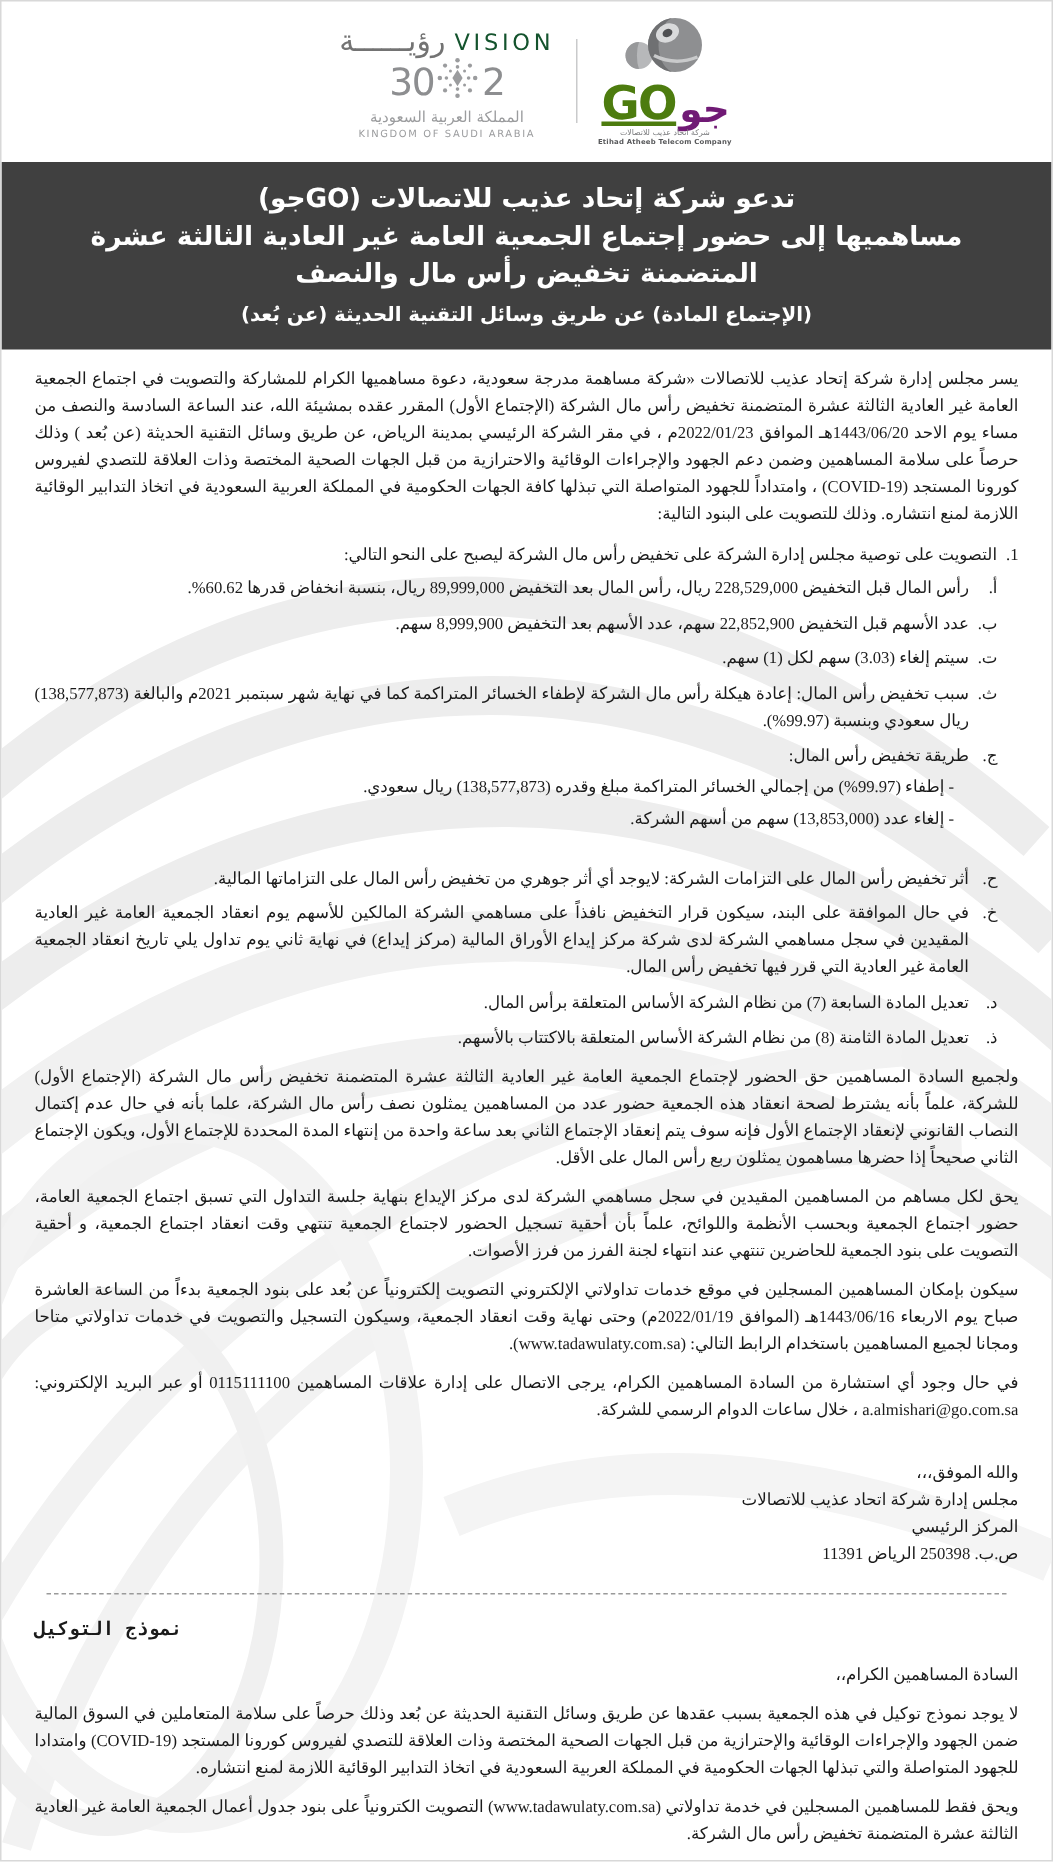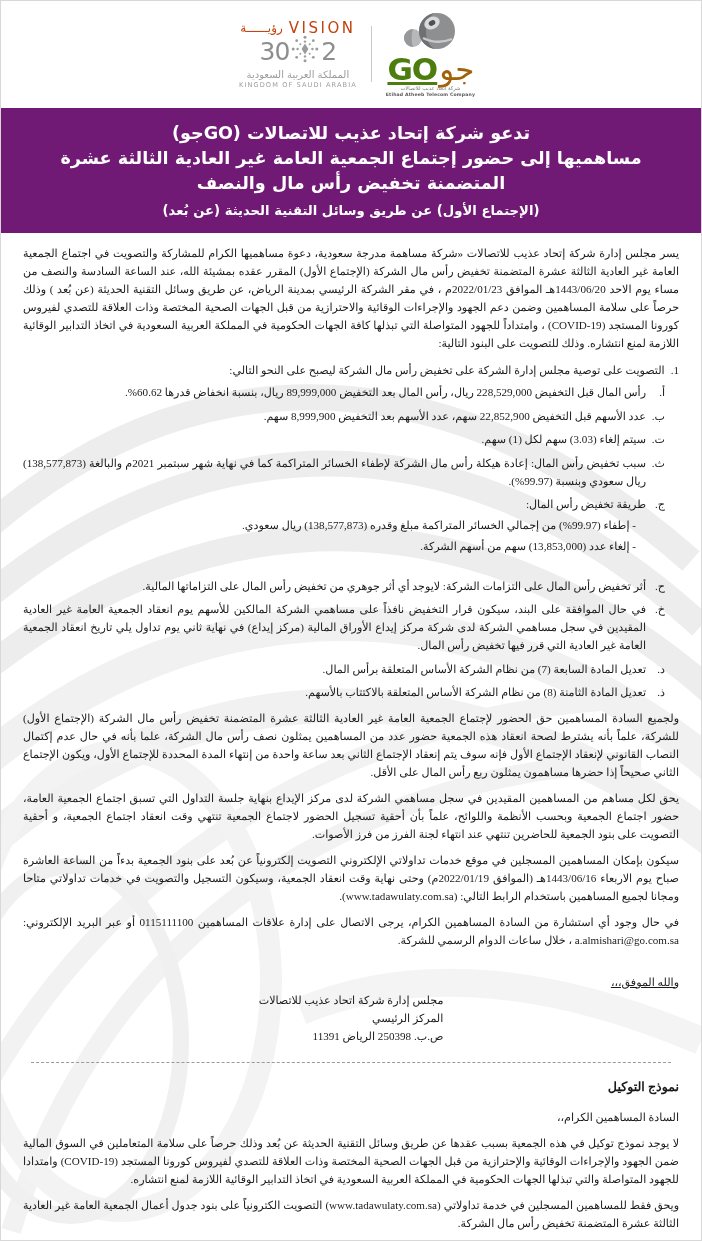--- a/index.html
+++ b/index.html
@@ -31,39 +31,39 @@
   .logos{display:flex;align-items:center;gap:14px;transform:translateX(6px);}
   .go-logo{display:flex;flex-direction:column;align-items:center;}
   .go-top{display:flex;align-items:flex-end;gap:2px;}
   .go-word{
     font-family:"DejaVu Sans",sans-serif;
     font-weight:700;font-size:31px;letter-spacing:-1px;
     color:#4d7c0f;line-height:.88;text-decoration:underline;
   }
   .go-ar{
     font-family:"DejaVu Sans",sans-serif;
-    font-weight:400;font-size:31px;color:#a16207;line-height:.88;
+    font-weight:700;font-size:25px;color:#701a75;line-height:.88;
     margin-right:-1px;
   }
   .go-sub1{font-family:"DejaVu Sans",sans-serif;font-size:5.2px;color:#7a7b7d;letter-spacing:.1px;margin-top:2px;}
   .go-sub2{font-family:"DejaVu Sans",sans-serif;font-size:4.6px;font-weight:700;color:#58595b;letter-spacing:.15px;margin-top:1px;}
   .divider-v{width:1px;height:56px;background:#c9cacb;}
   .v2030{display:flex;flex-direction:column;align-items:center;}
   .v2030-top{display:flex;align-items:center;gap:6px;}
-  .v-en{font-family:"DejaVu Sans",sans-serif;font-size:15px;letter-spacing:2.5px;color:#c2410c;}
-  .v-ar{font-family:Liberation Sans, sans-serif;font-size:12px;color:#c2410c;}
+  .v-en{font-family:"DejaVu Sans",sans-serif;font-size:15px;letter-spacing:2.5px;color:#14532d;}
+  .v-ar{font-family:Liberation Sans, sans-serif;font-size:20px;color:#737373;}
   .v-num{display:flex;align-items:center;gap:1px;margin-top:-3px;}
   .v-big{font-family:"DejaVu Sans",sans-serif;font-size:25px;font-weight:400;color:#8d8e90;letter-spacing:-1px;line-height:1;}
   .v-sub-ar{font-family:"DejaVu Sans",sans-serif;font-size:10px;color:#9b9c9e;letter-spacing:.6px;margin-top:1px;}
   .v-sub-en{font-family:"DejaVu Sans",sans-serif;font-size:6.6px;color:#9b9c9e;letter-spacing:1.1px;margin-top:1px;}
 
   
   .banner{
     position:relative;z-index:2;
-    background:#701a75;color:#ffffff;
+    background:#404040;color:#ffffff;
     padding:13px 30px 12px;
     text-align:center;
   }
   .banner .bl{
     font-family:"DejaVu Sans",sans-serif;
     font-weight:700;font-size:17.6px;line-height:1.42;
     letter-spacing:-.2px;
   }
   .banner .bl-small{
     font-family:"DejaVu Sans",sans-serif;
@@ -88,38 +88,38 @@
   .num-marker{flex:0 0 auto;font-size:11.1px;}
   .num-text{flex:1 1 auto;}
   .sub-list{margin:4px 0 0 0;padding:0 14px 0 0;list-style:none;}
   .sub-item{display:flex;gap:5px;margin-bottom:5.5px;align-items:flex-start;}
   .sub-marker{flex:0 0 14px;text-align:right;}
   .sub-text{flex:1 1 auto;text-align:justify;}
   .dash-list{margin:3px 0 16px 0;padding:0 10px 0 0;list-style:none;}
   .dash-item{margin-bottom:3px;}
   .after-list{margin-top:8px;}
 
-  .closing{margin-top:24px;text-align:center;padding-left:6px;text-decoration:underline;}
-  .sign-wrap{display:flex;justify-content:center;}
+  .closing{margin-top:24px;text-align:center;padding-left:6px;}
+  .sign-wrap{display:flex;}
   .sign-inner{text-align:center;}
 
   .sep{
     margin:16px 30px 0 30px;
     border:0;border-top:1px dashed #9a9a9a;height:0;
     position:relative;z-index:2;
   }
 
   .proxy{
     position:relative;z-index:2;
     padding:14px 22px 0 22px;
     font-size:11.1px;line-height:1.62;
   }
   .proxy-title{
-    text-align:right;font-weight:700;font-size:12.6px;
-    font-family:Liberation Serif, serif;
+    text-align:left;font-weight:700;font-size:12.6px;
+    font-family:Liberation Mono, monospace;
     margin:0 0 12px 0;
   }
 </style>
 </head>
 <body>
 
 <div class="page">
 
   <div class="wm">
     <svg width="702" height="1241" viewBox="0 0 702 1241" aria-hidden="true">
@@ -203,21 +203,21 @@
         <div class="v-sub-en">KINGDOM OF SAUDI ARABIA</div>
       </div>
 
     </div>
   </div>
 
   <div class="banner">
     <div class="bl">تدعو شركة إتحاد عذيب للاتصالات (GOجو)</div>
     <div class="bl">مساهميها إلى حضور إجتماع الجمعية العامة غير العادية الثالثة عشرة</div>
     <div class="bl">المتضمنة تخفيض رأس مال والنصف</div>
-    <div class="bl-small">(الإجتماع الأول) عن طريق وسائل التقنية الحديثة (عن بُعد)</div>
+    <div class="bl-small">(الإجتماع المادة) عن طريق وسائل التقنية الحديثة (عن بُعد)</div>
   </div>
 
   <div class="content">
 
     <p class="p first">يسر مجلس إدارة شركة إتحاد عذيب للاتصالات «شركة مساهمة مدرجة سعودية، دعوة مساهميها الكرام للمشاركة والتصويت في اجتماع الجمعية العامة غير العادية الثالثة عشرة المتضمنة تخفيض رأس مال الشركة (الإجتماع الأول) المقرر عقده بمشيئة الله، عند الساعة السادسة والنصف من مساء يوم الاحد 1443/06/20هـ الموافق 2022/01/23م ، في مقر الشركة الرئيسي بمدينة الرياض، عن طريق وسائل التقنية الحديثة (عن بُعد ) وذلك حرصاً على سلامة المساهمين وضمن دعم الجهود والإجراءات الوقائية والاحترازية من قبل الجهات الصحية المختصة وذات العلاقة للتصدي لفيروس كورونا المستجد (COVID-19) ، وامتداداً للجهود المتواصلة التي تبذلها كافة الجهات الحكومية في المملكة العربية السعودية في اتخاذ التدابير الوقائية اللازمة لمنع انتشاره. وذلك للتصويت على البنود التالية:</p>
 
     <ul class="num-list">
       <li class="num-item">
         <span class="num-marker">1.</span>
         <span class="num-text">التصويت على توصية مجلس إدارة الشركة على تخفيض رأس مال الشركة ليصبح على النحو التالي:</span>

